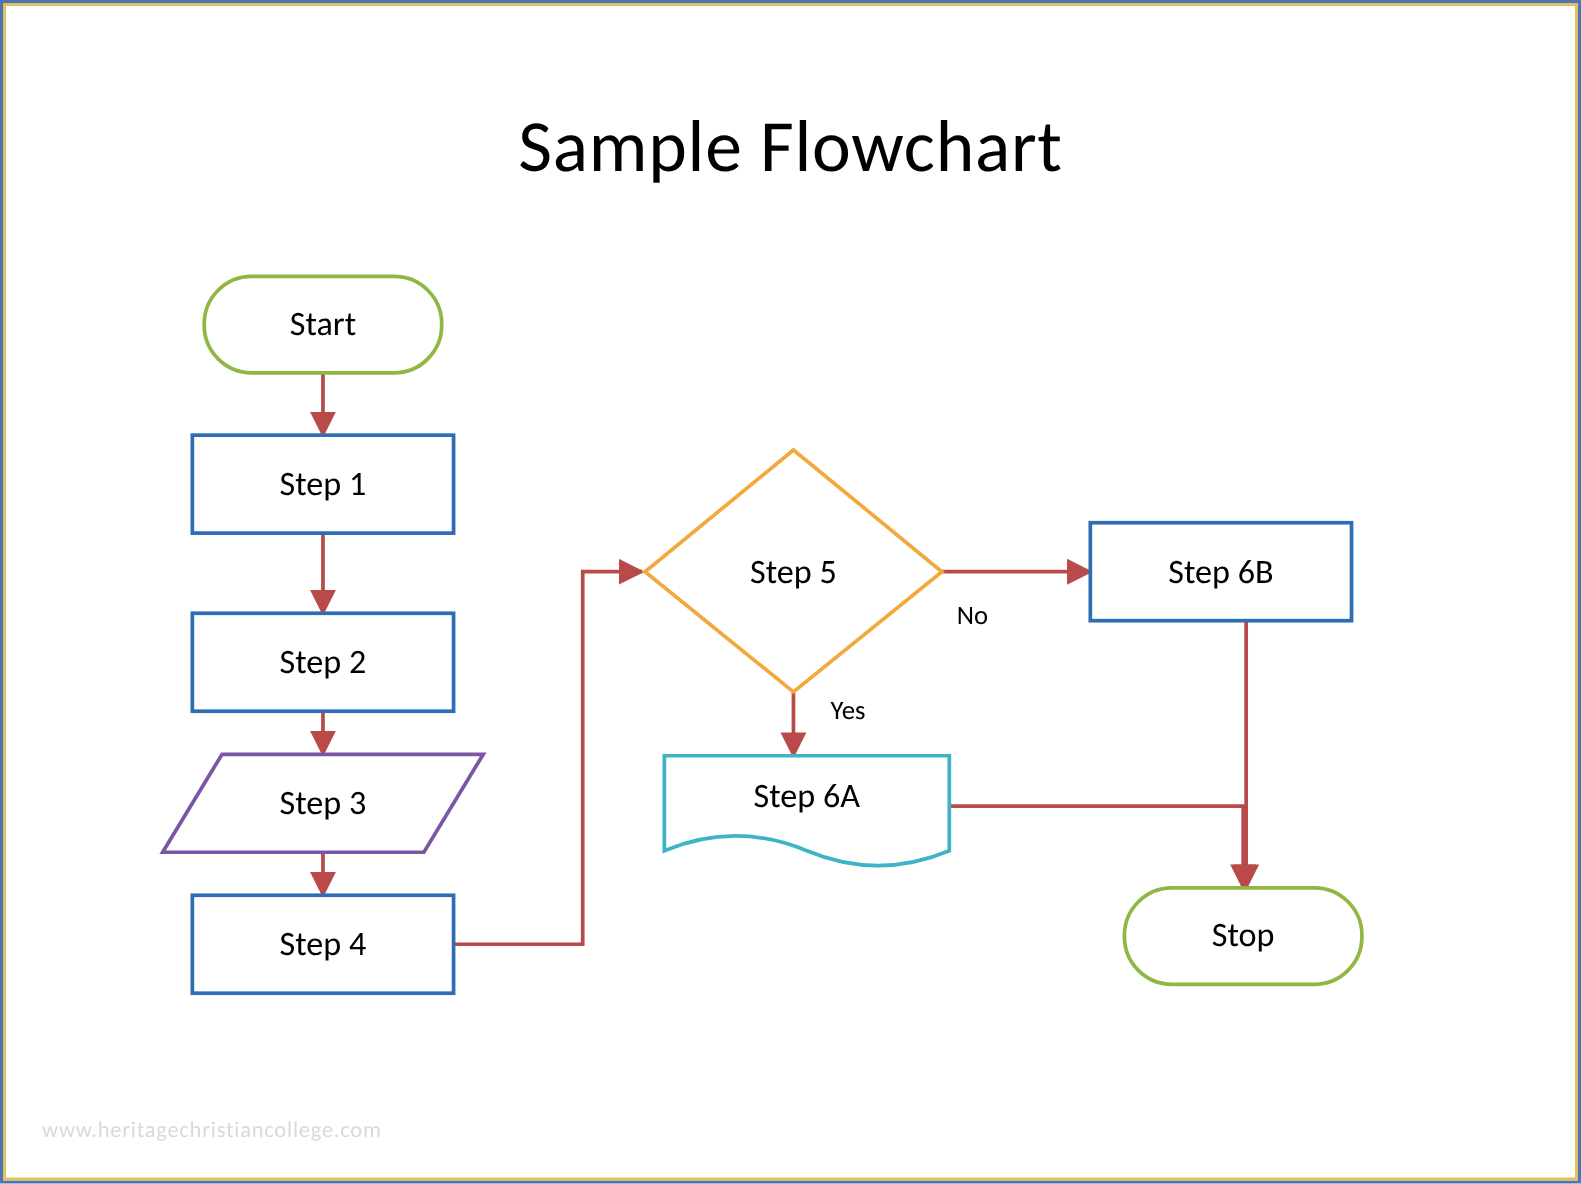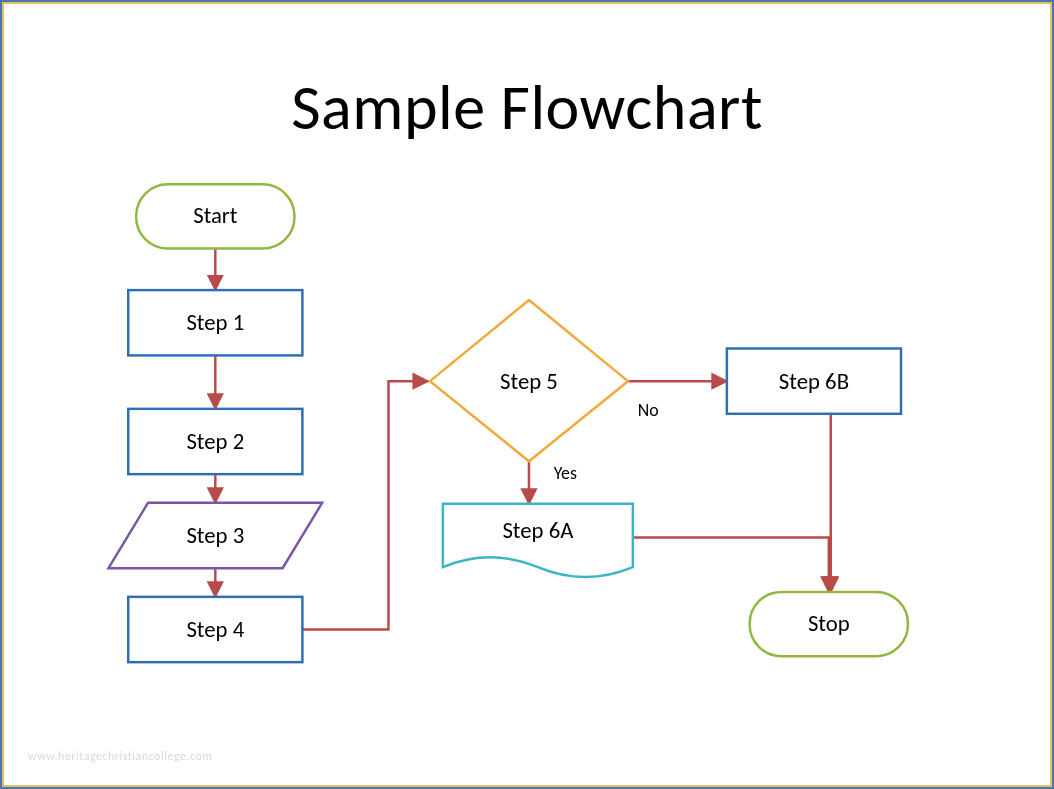--- a/index.html
+++ b/index.html
@@ -21,21 +21,21 @@
     position: absolute;
     left: 14px; top: 14px; right: 14px; bottom: 14px;
     background: #fff;
   }
   .title {
     position: absolute;
     top: 50px;
     left: 0;
     width: 100%;
     text-align: center;
-    font-size: 64px;
+    font-size: 49px;
     font-weight: 400;
     letter-spacing: 0.5px;
   }
   svg.canvas {
     position: absolute;
     left: 0; top: 0;
     width: 100%; height: 100%;
   }
   .node-label {
     font-family: Calibri, "Segoe UI", Arial, sans-serif;
@@ -48,21 +48,21 @@
     font-family: Calibri, "Segoe UI", Arial, sans-serif;
     font-size: 18px;
     fill: #000;
     text-anchor: start;
     dominant-baseline: middle;
   }
   .watermark {
     position: absolute;
     left: 10px;
     bottom: 8px;
-    font-size: 12px;
+    font-size: 15px;
     color: #d9d9d9;
     letter-spacing: 0.5px;
   }
 </style>
 </head>
 <body>
 
 <div class="outer-border">
   <div class="slide">
     <div class="title">Sample Flowchart</div>

